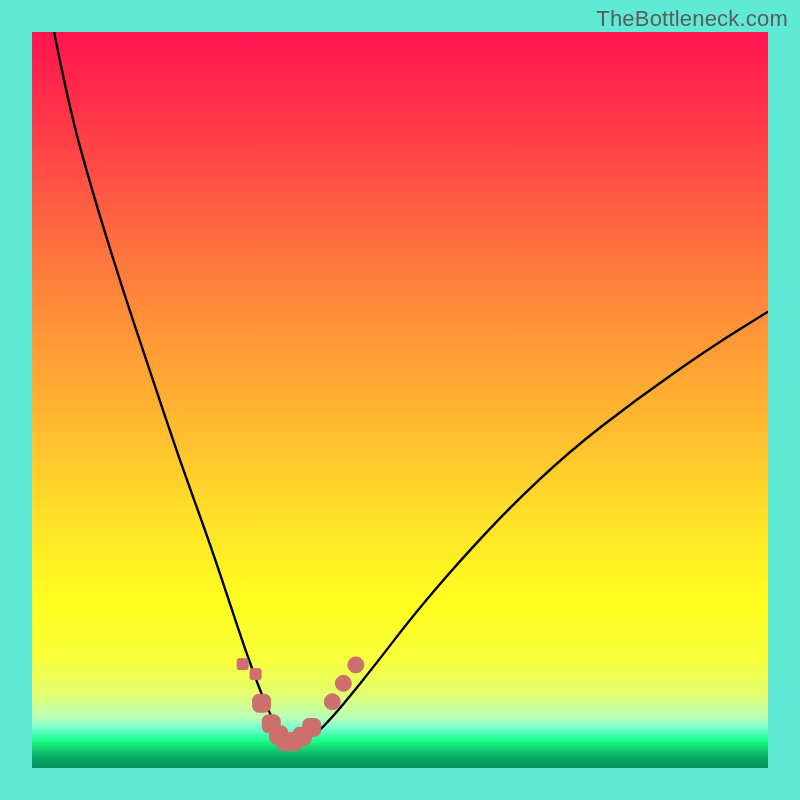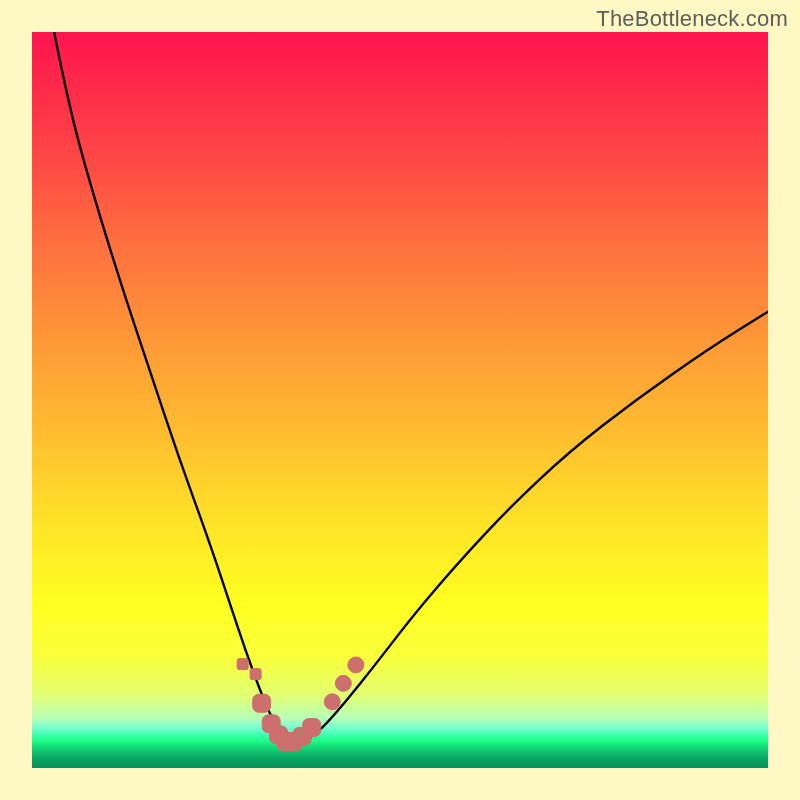--- a/index.html
+++ b/index.html
@@ -9,21 +9,21 @@
     height: 800px;
     overflow: hidden;
     background: #000;
     font-family: Arial, Helvetica, sans-serif;
   }
   .frame {
     position: absolute;
     left: 0; top: 0;
     width: 800px;
     height: 800px;
-    background: #fef9c3;
+    background: #5eead4;
   }
   .plot {
     position: absolute;
     left: 32px;
     top: 32px;
     width: 736px;
     height: 736px;
     overflow: hidden;
     background: linear-gradient(to bottom,
       #ff1450 0%,

